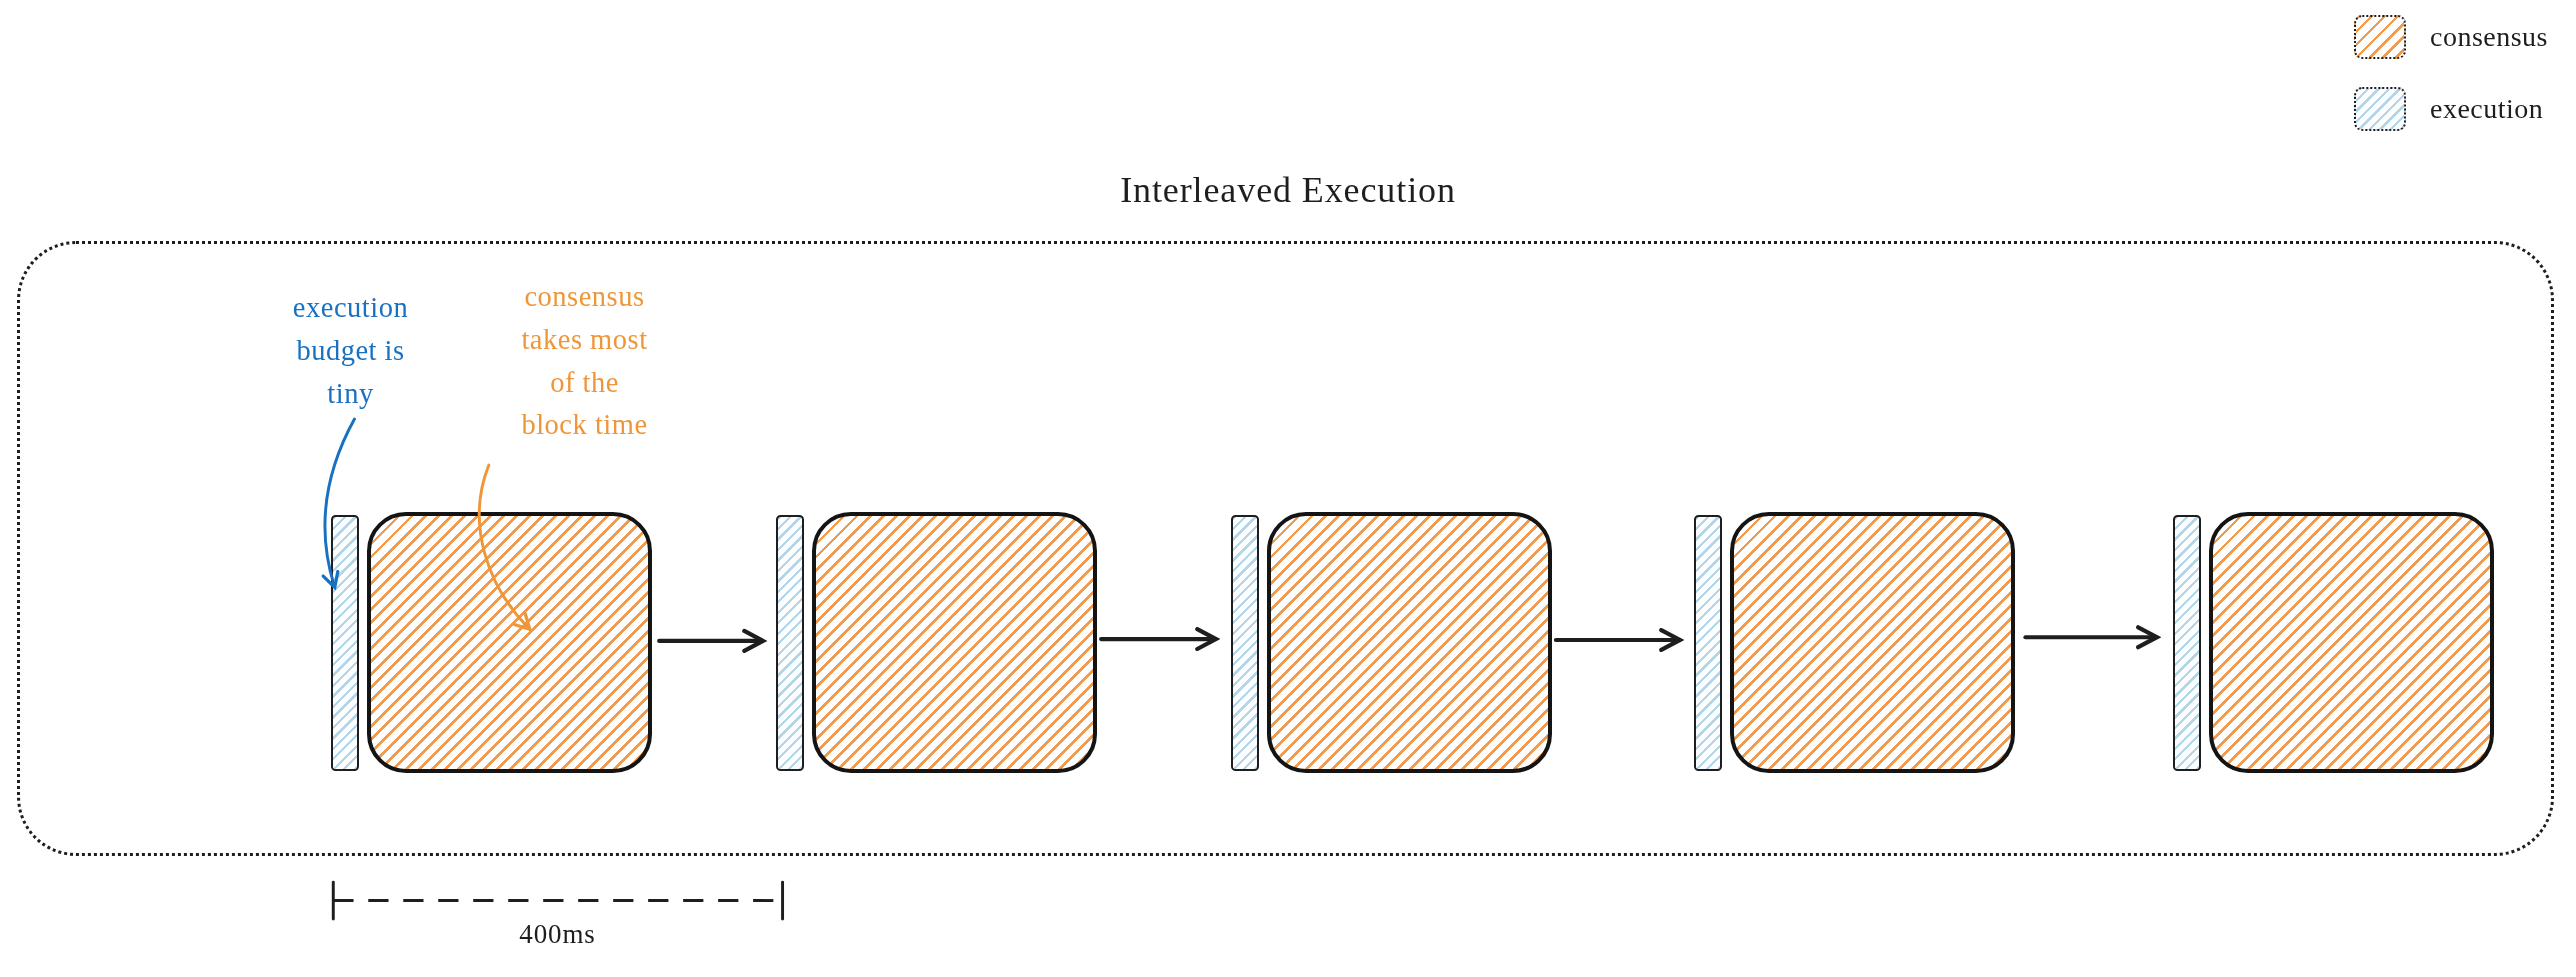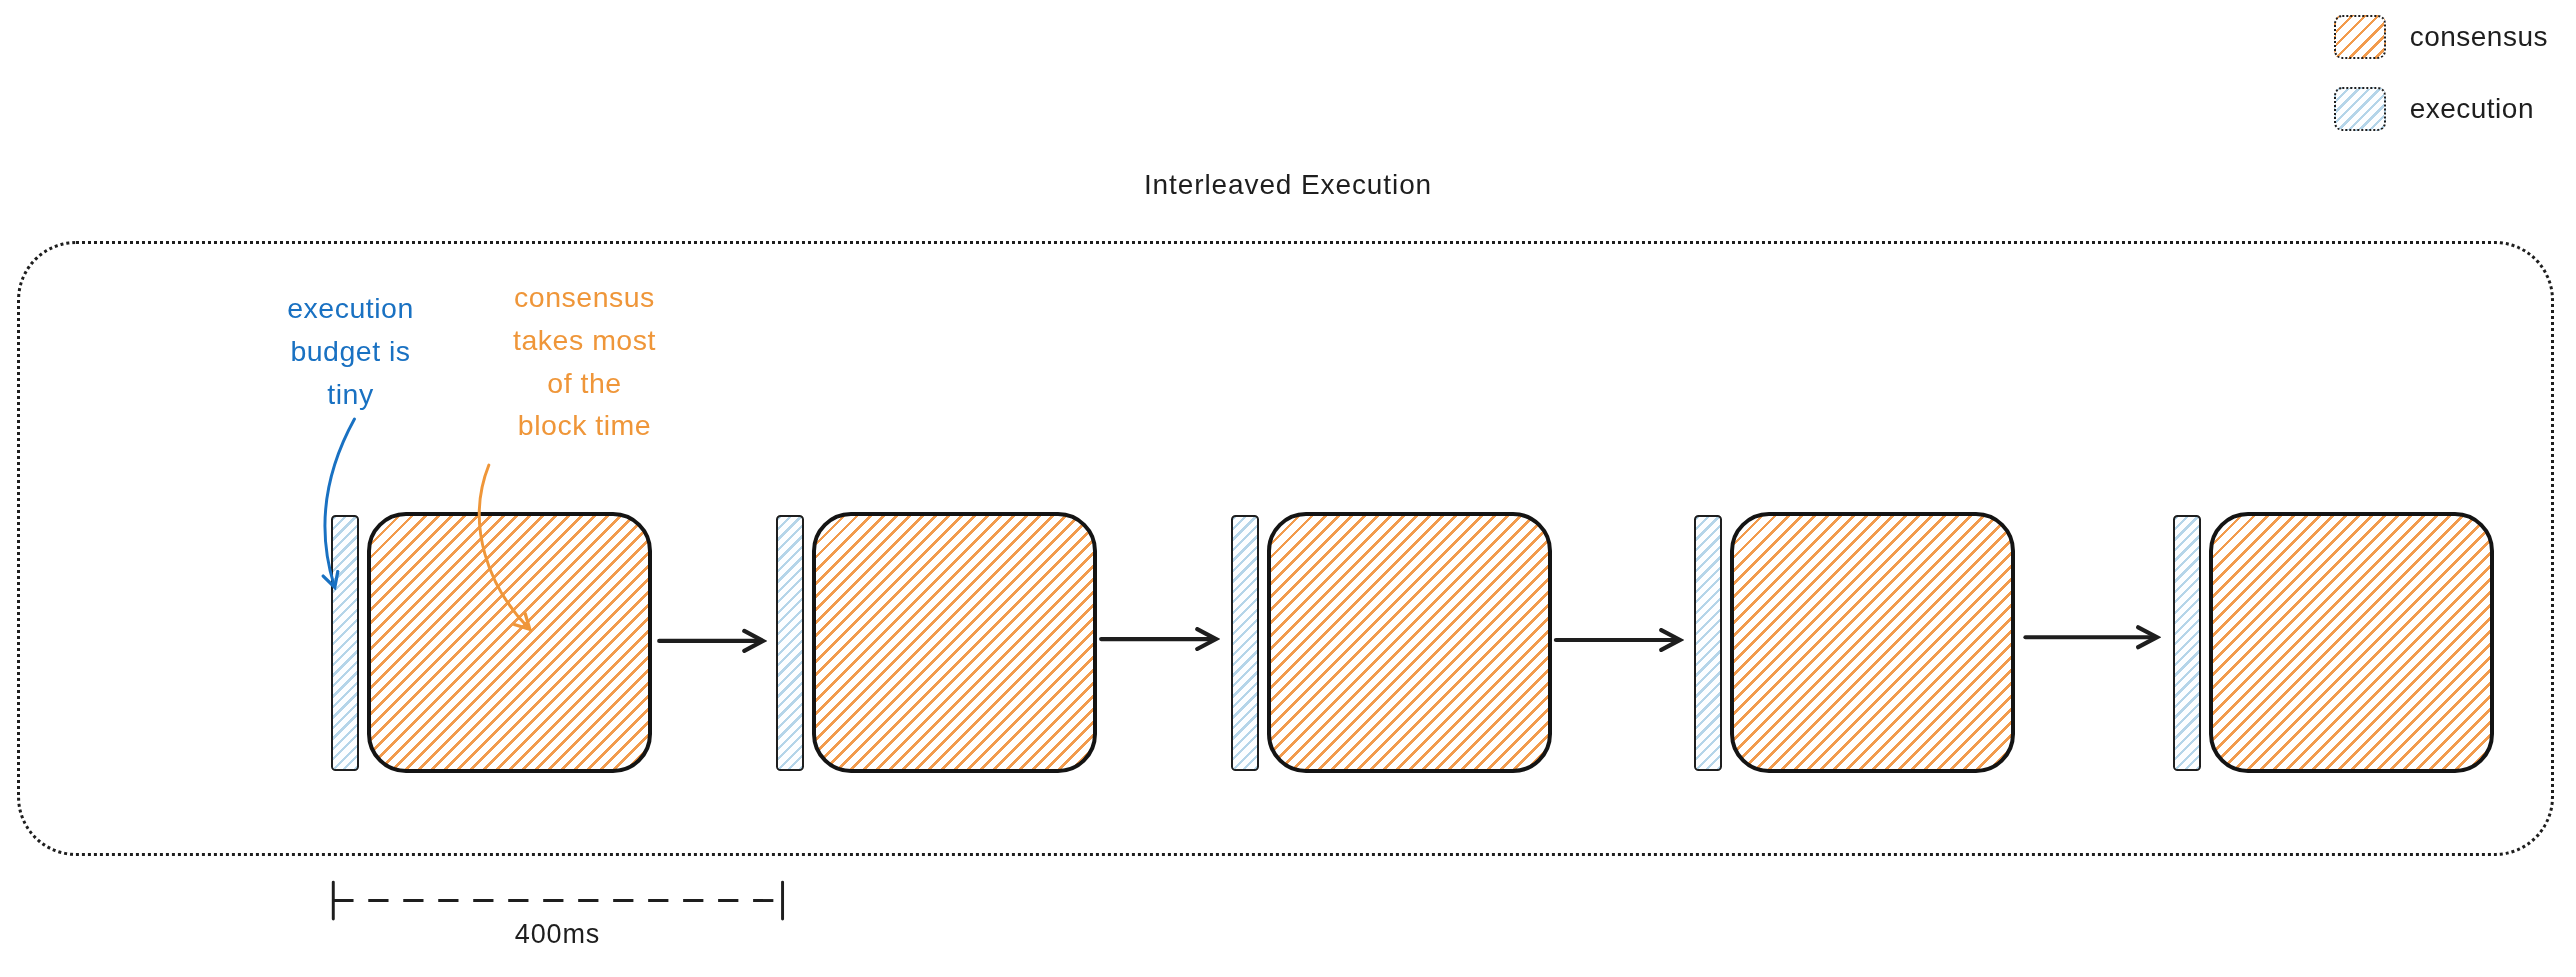--- a/index.html
+++ b/index.html
@@ -2,21 +2,21 @@
 <html style="font-size:14.7px"><head>
 <meta charset="utf-8">
 <style>
   * { box-sizing: border-box; margin: 0; padding: 0; }
   html, body { background: #ffffff; }
   .canvas {
     position: relative;
     width: 2576px;
     height: 978px;
     background: #ffffff;
-    font-family: Liberation Sans, sans-serif;
+    font-family: Liberation Serif, serif;
     color: #1e1e1e;
     overflow: hidden;
   }
 
   
   .hatch-orange {
     background-color: #ffffff;
     background-image: repeating-linear-gradient(135deg,
       #f29b4d 0px, #f29b4d 2.8px, transparent 2.8px, transparent 9.2px);
   }
@@ -42,21 +42,21 @@
     border-radius: 8.3px;
   }
   .legend-label { font-size: 28px; letter-spacing: 0.5px; }
 
   
   .title {
     position: absolute;
     top: 169px; left: 0;
     width: 100%;
     text-align: center;
-    font-size: 28px;
+    font-size: 36px;
     letter-spacing: 0.9px;
   }
 
   
   .frame {
     position: absolute;
     left: 16.6px; top: 241px;
     width: 2537px; height: 615px;
     border: 3.2px dotted #1e1e1e;
     border-radius: 59px;

